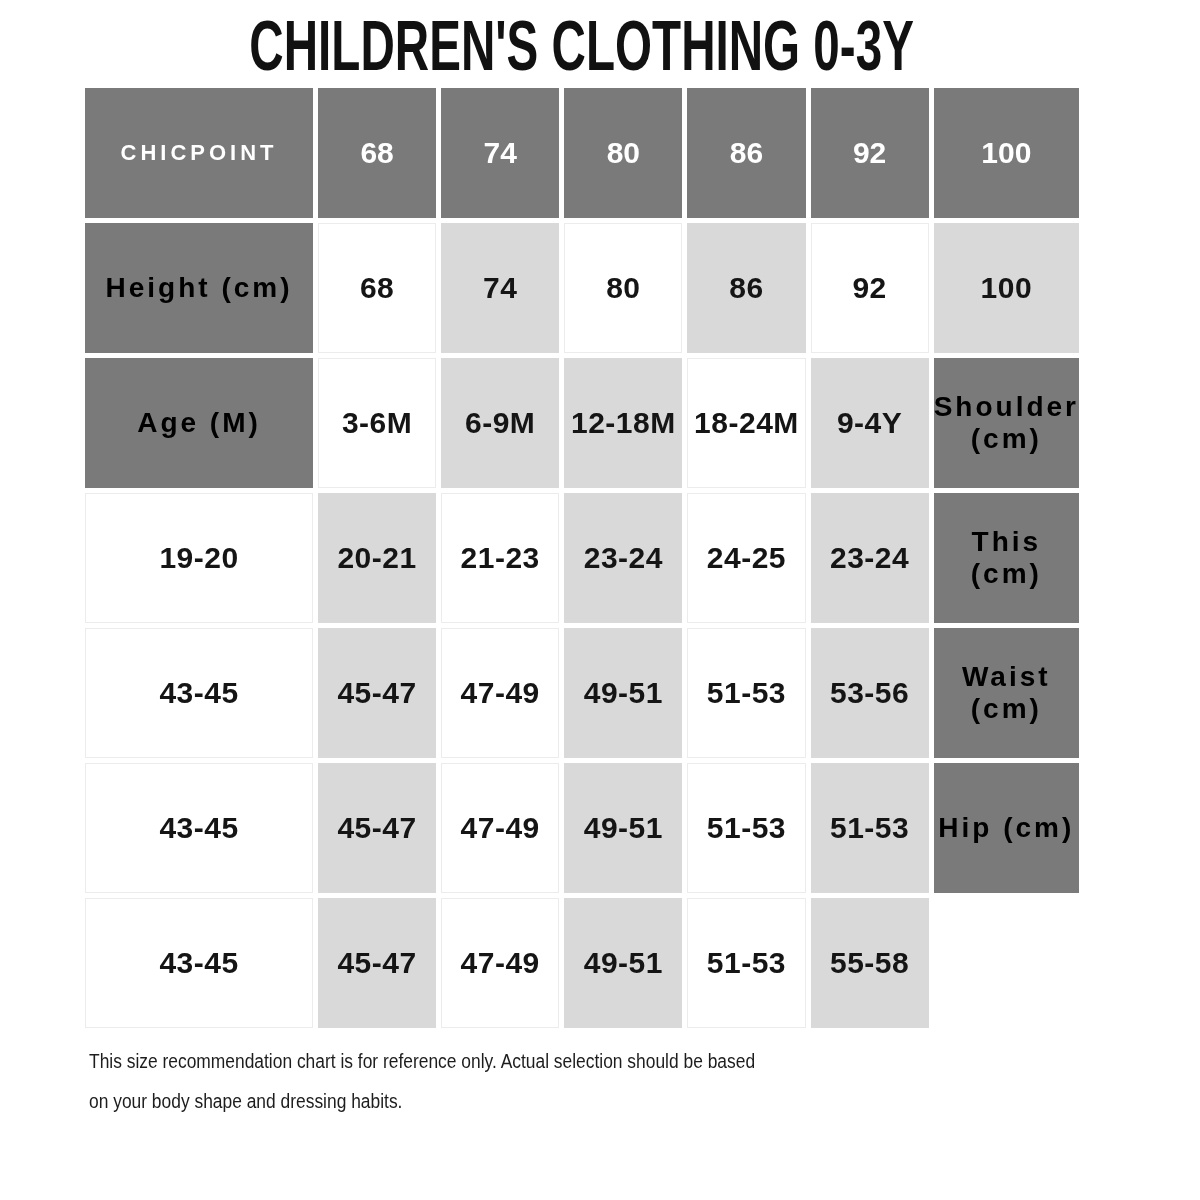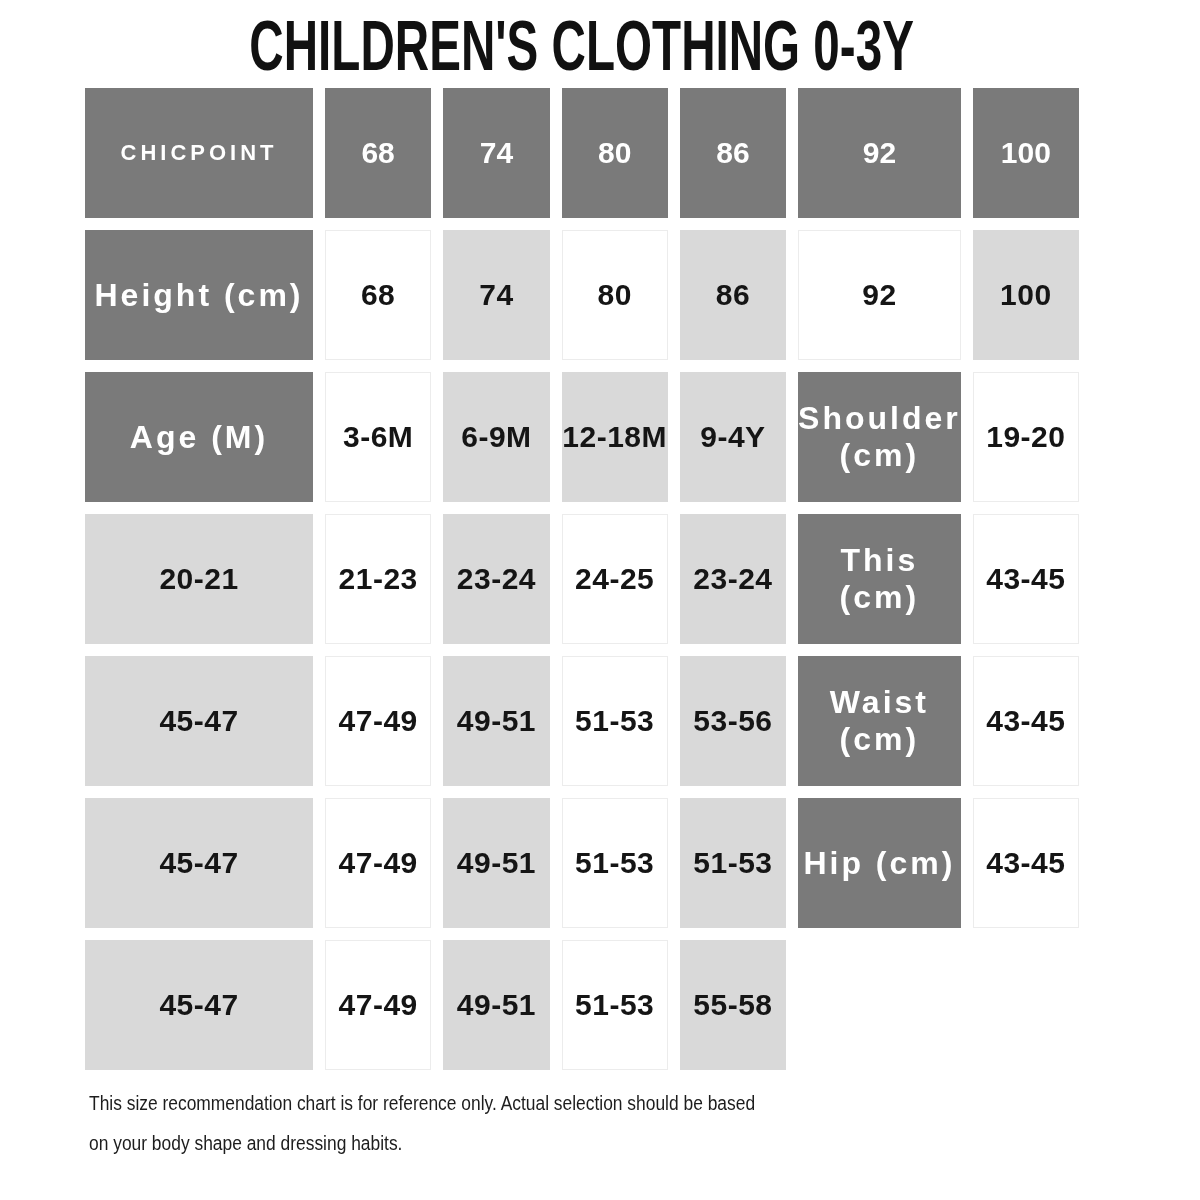--- a/index.html
+++ b/index.html
@@ -32,44 +32,44 @@
     letter-spacing: 0px;
     transform: scaleX(0.68);
     transform-origin: center center;
   }
   .size-table {
     width: 994px;
     margin: 0 auto;
     display: grid;
     grid-template-columns: 228px repeat(6, 1fr);
     grid-auto-rows: 130px;
-    gap: 12px;
+    gap: 5px;
   }
   .cell {
     display: flex;
     align-items: center;
     justify-content: center;
     box-sizing: border-box;
     text-align: center;
   }
   .head {
     background: #7a7a7a;
     color: #ffffff;
     font-weight: 700;
     font-size: 30px;
   }
   .brand {
     font-size: 22px;
     letter-spacing: 4px;
   }
   .rowlabel {
     background: #7a7a7a;
-    color: #ffffff;
+    color: #000000;
     font-weight: 700;
-    font-size: 32px;
+    font-size: 28px;
     letter-spacing: 3px;
   }
   .val {
     font-weight: 700;
     font-size: 30px;
     color: #151515;
     letter-spacing: 0.5px;
   }
   .bg-white {
     background: #ffffff;
@@ -118,20 +118,21 @@
     <div class="cell val bg-gray">74</div>
     <div class="cell val bg-white">80</div>
     <div class="cell val bg-gray">86</div>
     <div class="cell val bg-white">92</div>
     <div class="cell val bg-gray">100</div>
 
     <div class="cell rowlabel">Age (M)</div>
     <div class="cell val bg-white">3-6M</div>
     <div class="cell val bg-gray">6-9M</div>
     <div class="cell val bg-gray">12-18M</div>
+    <div class="cell val bg-white">18-24M</div>
     <div class="cell val bg-gray">9-4Y</div>
 
     <div class="cell rowlabel">Shoulder (cm)</div>
     <div class="cell val bg-white">19-20</div>
     <div class="cell val bg-gray">20-21</div>
     <div class="cell val bg-white">21-23</div>
     <div class="cell val bg-gray">23-24</div>
     <div class="cell val bg-white">24-25</div>
     <div class="cell val bg-gray">23-24</div>
 

